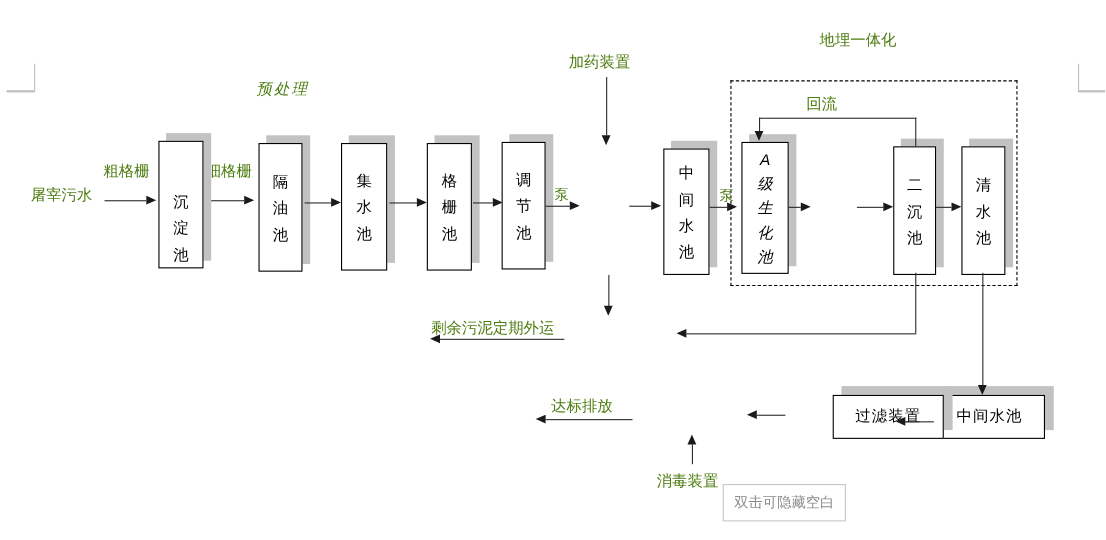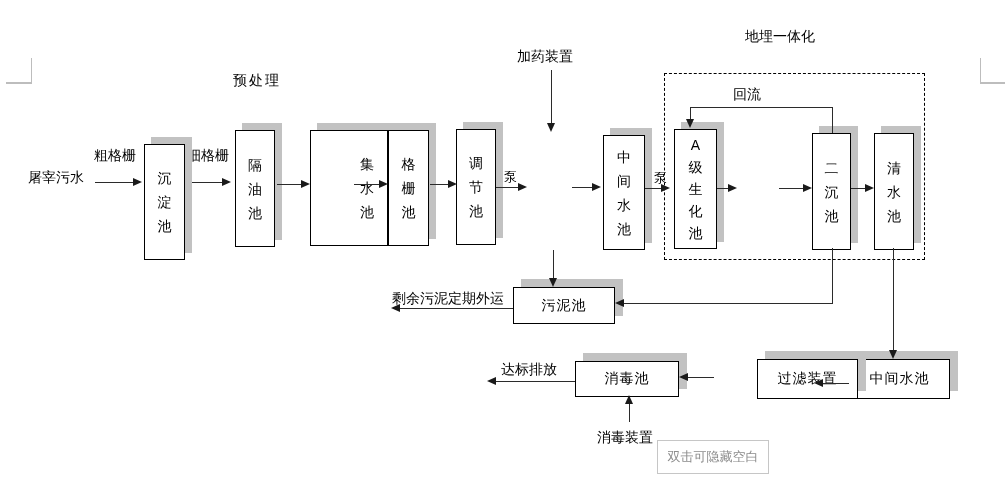--- a/index.html
+++ b/index.html
@@ -1,18 +1,18 @@
 <!DOCTYPE html>
 <html><head>
 <meta charset="utf-8">
 <style>
   html,body{margin:0;padding:0;background:#fff;}
   .stage{position:relative;width:1005px;height:491px;background:#fff;overflow:hidden;
          font-family:"Liberation Sans",sans-serif;color:#000;}
-  .lbl{position:absolute;font-size:14px;color:#000000;white-space:nowrap;line-height:15px;}
+  .lbl{position:absolute;font-size:14px;color:#4d7c0f;white-space:nowrap;line-height:15px;}
   .lbl.small{font-size:13px;line-height:13px;}
   .vbox{position:absolute;background:#fff;border:1px solid #000;
         box-shadow:7px -7px 0 #c2c2c2;display:flex;align-items:center;justify-content:center;}
   .vbox span{display:block;width:15px;word-break:break-all;text-align:center;
              font-size:14px;line-height:24px;color:#000;}
   .vbox.tall span{line-height:22px;}
   .hbox{position:absolute;background:#fff;border:1px solid #000;
         box-shadow:8px -8px 0 #c2c2c2;display:flex;align-items:center;justify-content:center;
         font-size:14px;letter-spacing:1px;}
   .hl{position:absolute;height:1px;background:#2b2b2b;}
@@ -31,76 +31,70 @@
 </head>
 <body>
 
 <div class="stage">
 
   <div class="corner" style="left:31px;top:58px;width:1px;height:24px;"></div>
   <div class="corner" style="left:6px;top:82px;width:26px;height:2px;"></div>
   <div class="corner" style="left:980px;top:58px;width:1px;height:24px;"></div>
   <div class="corner" style="left:980px;top:82px;width:25px;height:2px;"></div>
 
-  <div class="lbl" style="left:233px;top:73px;letter-spacing:2px;">预处理</div>
+  <div class="lbl" style="left:233px;top:73px;letter-spacing:2px;font-style:italic;">预处理</div>
   <div class="lbl" style="left:517px;top:49px;">加药装置</div>
   <div class="lbl" style="left:745px;top:29px;">地埋一体化</div>
   <div class="lbl" style="left:733px;top:87px;">回流</div>
 
   <div class="dashed" style="left:664px;top:73px;width:259px;height:185px;"></div>
 
   <div class="lbl" style="left:28px;top:170px;">屠宰污水</div>
   <div class="lbl" style="left:94px;top:148px;">粗格栅</div>
   <div class="lbl" style="left:187px;top:148px;">细格栅</div>
   <div class="lbl small" style="left:504px;top:170px;">泵</div>
   <div class="lbl small" style="left:654px;top:171px;">泵</div>
   <div class="lbl small" style="left:830px;top:362px;">泵</div>
   <div class="lbl" style="left:392px;top:277px;margin-top:14px;">剩余污泥定期外运</div>
   <div class="lbl" style="left:501px;top:362px;">达标排放</div>
   <div class="lbl" style="left:597px;top:430px;">消毒装置</div>
 
-  <div class="vbox" style="left:144px;top:144px;width:39px;height:114px;">
+  <div class="vbox" style="left:144px;top:128px;width:39px;height:114px;align-items:flex-end;">
       <span>沉淀池</span>
     </div>
   <div class="vbox" style="left:235px;top:130px;width:38px;height:115px;">
       <span>隔油池</span>
     </div>
-  <div class="vbox" style="left:310px;top:130px;width:40px;height:114px;padding-left:36px;">
+  <div class="vbox" style="left:310px;top:130px;width:40px;height:114px;">
       <span>集水池</span>
     </div>
   <div class="vbox" style="left:388px;top:130px;width:39px;height:114px;">
       <span>格栅池</span>
     </div>
   <div class="vbox" style="left:456px;top:129px;width:38px;height:114px;">
       <span>调节池</span>
     </div>
   <div class="vbox" style="left:603px;top:135px;width:40px;height:113px;">
       <span>中间水池</span>
     </div>
-  <div class="vbox tall" style="left:674px;top:129px;width:41px;height:118px;">
+  <div class="vbox tall" style="left:674px;top:129px;width:41px;height:118px;font-style:italic;">
       <span>A级生化池</span>
     </div>
   <div class="vbox" style="left:812px;top:133px;width:37px;height:115px;">
       <span>二沉池</span>
     </div>
   <div class="vbox" style="left:874px;top:133px;width:38px;height:115px;">
       <span>清水池</span>
     </div>
 
-  <div class="hbox" style="left:513px;top:287px;width:100px;height:35px;">
-      <span>污泥池</span>
-    </div>
   <div class="hbox" style="left:849px;top:359px;width:99px;height:38px;">
       <span>中间水池</span>
     </div>
   <div class="hbox" style="left:714px;top:359px;width:99px;height:38px;margin-left:43px;">
       <span>过滤装置</span>
-    </div>
-  <div class="hbox" style="left:575px;top:361px;width:102px;height:34px;">
-      <span>消毒池</span>
     </div>
 
   <div class="hl" style="left:95px;top:182px;width:38px;"></div>
   <div class="ar" style="left:133px;top:178px;"></div>
   <div class="hl" style="left:192px;top:182px;width:30px;"></div>
   <div class="ar" style="left:222px;top:178px;"></div>
   <div class="hl" style="left:277px;top:184px;width:24px;"></div>
   <div class="ar" style="left:301px;top:180px;"></div>
   <div class="hl" style="left:354px;top:184px;width:25px;"></div>
   <div class="ar" style="left:379px;top:180px;"></div>

